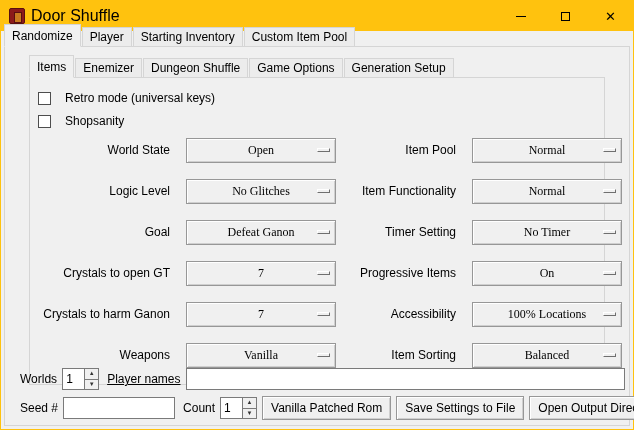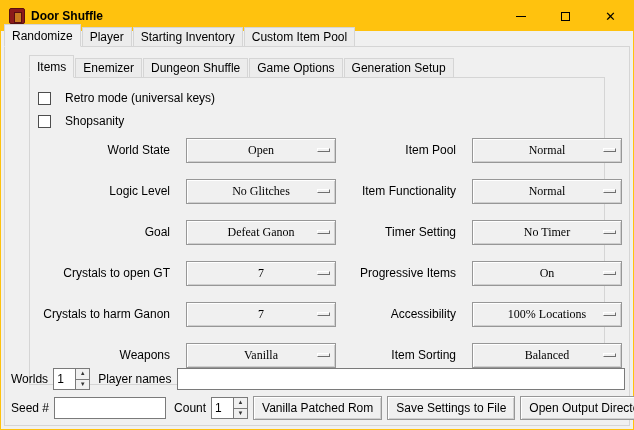--- a/index.html
+++ b/index.html
@@ -19,21 +19,21 @@
   }
   .app-icon {
     width:16px; height:16px; margin:0 6px 0 8px;
     background:#8b1a1a; border:1px solid #5a0f0f; border-radius:2px;
     position:relative;
   }
   .app-icon:after{
     content:""; position:absolute; left:4px; top:3px; width:6px; height:9px;
     background:#c9791f; border:1px solid #5a0f0f;
   }
-  .title-text { font-size:12px; color:#000;font-weight:bold; }
+  .title-text { font-size:16px; color:#000; }
   .tb-spacer { flex:1; }
   .tb-btn {
     width:45px; height:30px; display:flex; align-items:center; justify-content:center;
     cursor:default;
   }
   .glyph-min { width:10px; height:1px; background:#000; }
   .glyph-max { width:9px; height:9px; border:1px solid #000; background:transparent; }
   .glyph-close { font-size:13px; line-height:13px; color:#000; }
   
   .tabbar { display:flex; align-items:flex-end; position:relative; z-index:2; }
@@ -83,21 +83,21 @@
     cursor:default; white-space:nowrap;font-family:Liberation Serif, serif;
   }
   .dd-indicator {
     position:absolute; right:5px; top:50%; margin-top:-3px;
     width:13px; height:4px; background:#f0f0f0;
     border-top:1px solid #ffffff; border-left:1px solid #ffffff;
     border-right:1px solid #6f6f6f; border-bottom:1px solid #6f6f6f;
   }
   
   .bottom-bar {
-    position:absolute; left:6px; right:4px; bottom:5px;
+    position:absolute; left:15px; right:4px; bottom:5px;
     display:flex; flex-direction:column; gap:5px;
   }
   .b-row { display:flex; align-items:center; height:24px; }
   .b-label { white-space:nowrap; line-height:22px; }
   .text-input {
     height:22px; border:1px solid #7a7a7a; background:#fff;
     font-family:"Liberation Sans", sans-serif; font-size:12px; padding:0 3px;
     outline:none;
   }
   .input-players { flex:1; margin-left:5px; }
@@ -246,21 +246,21 @@
 
       <div class="b-row">
         <span class="b-label">Worlds</span>
         <div class="spinbox">
           <input class="spin-text" value="1" style="">
           <div class="spin-arrows">
             <div class="spin-btn">▲</div>
             <div class="spin-btn">▼</div>
           </div>
         </div>
-        <span class="b-label" style="margin-left:8px;">Player names</span>
+        <span class="b-label" style="margin-left:8px;text-decoration:underline;">Player names</span>
         <input class="text-input input-players" value="" style="">
       </div>
 
       <div class="b-row">
         <span class="b-label">Seed #</span>
         <input class="text-input input-seed" value="" style="">
         <span class="b-label" style="margin-left:8px;">Count</span>
         <div class="spinbox">
           <input class="spin-text" value="1" style="">
           <div class="spin-arrows">

